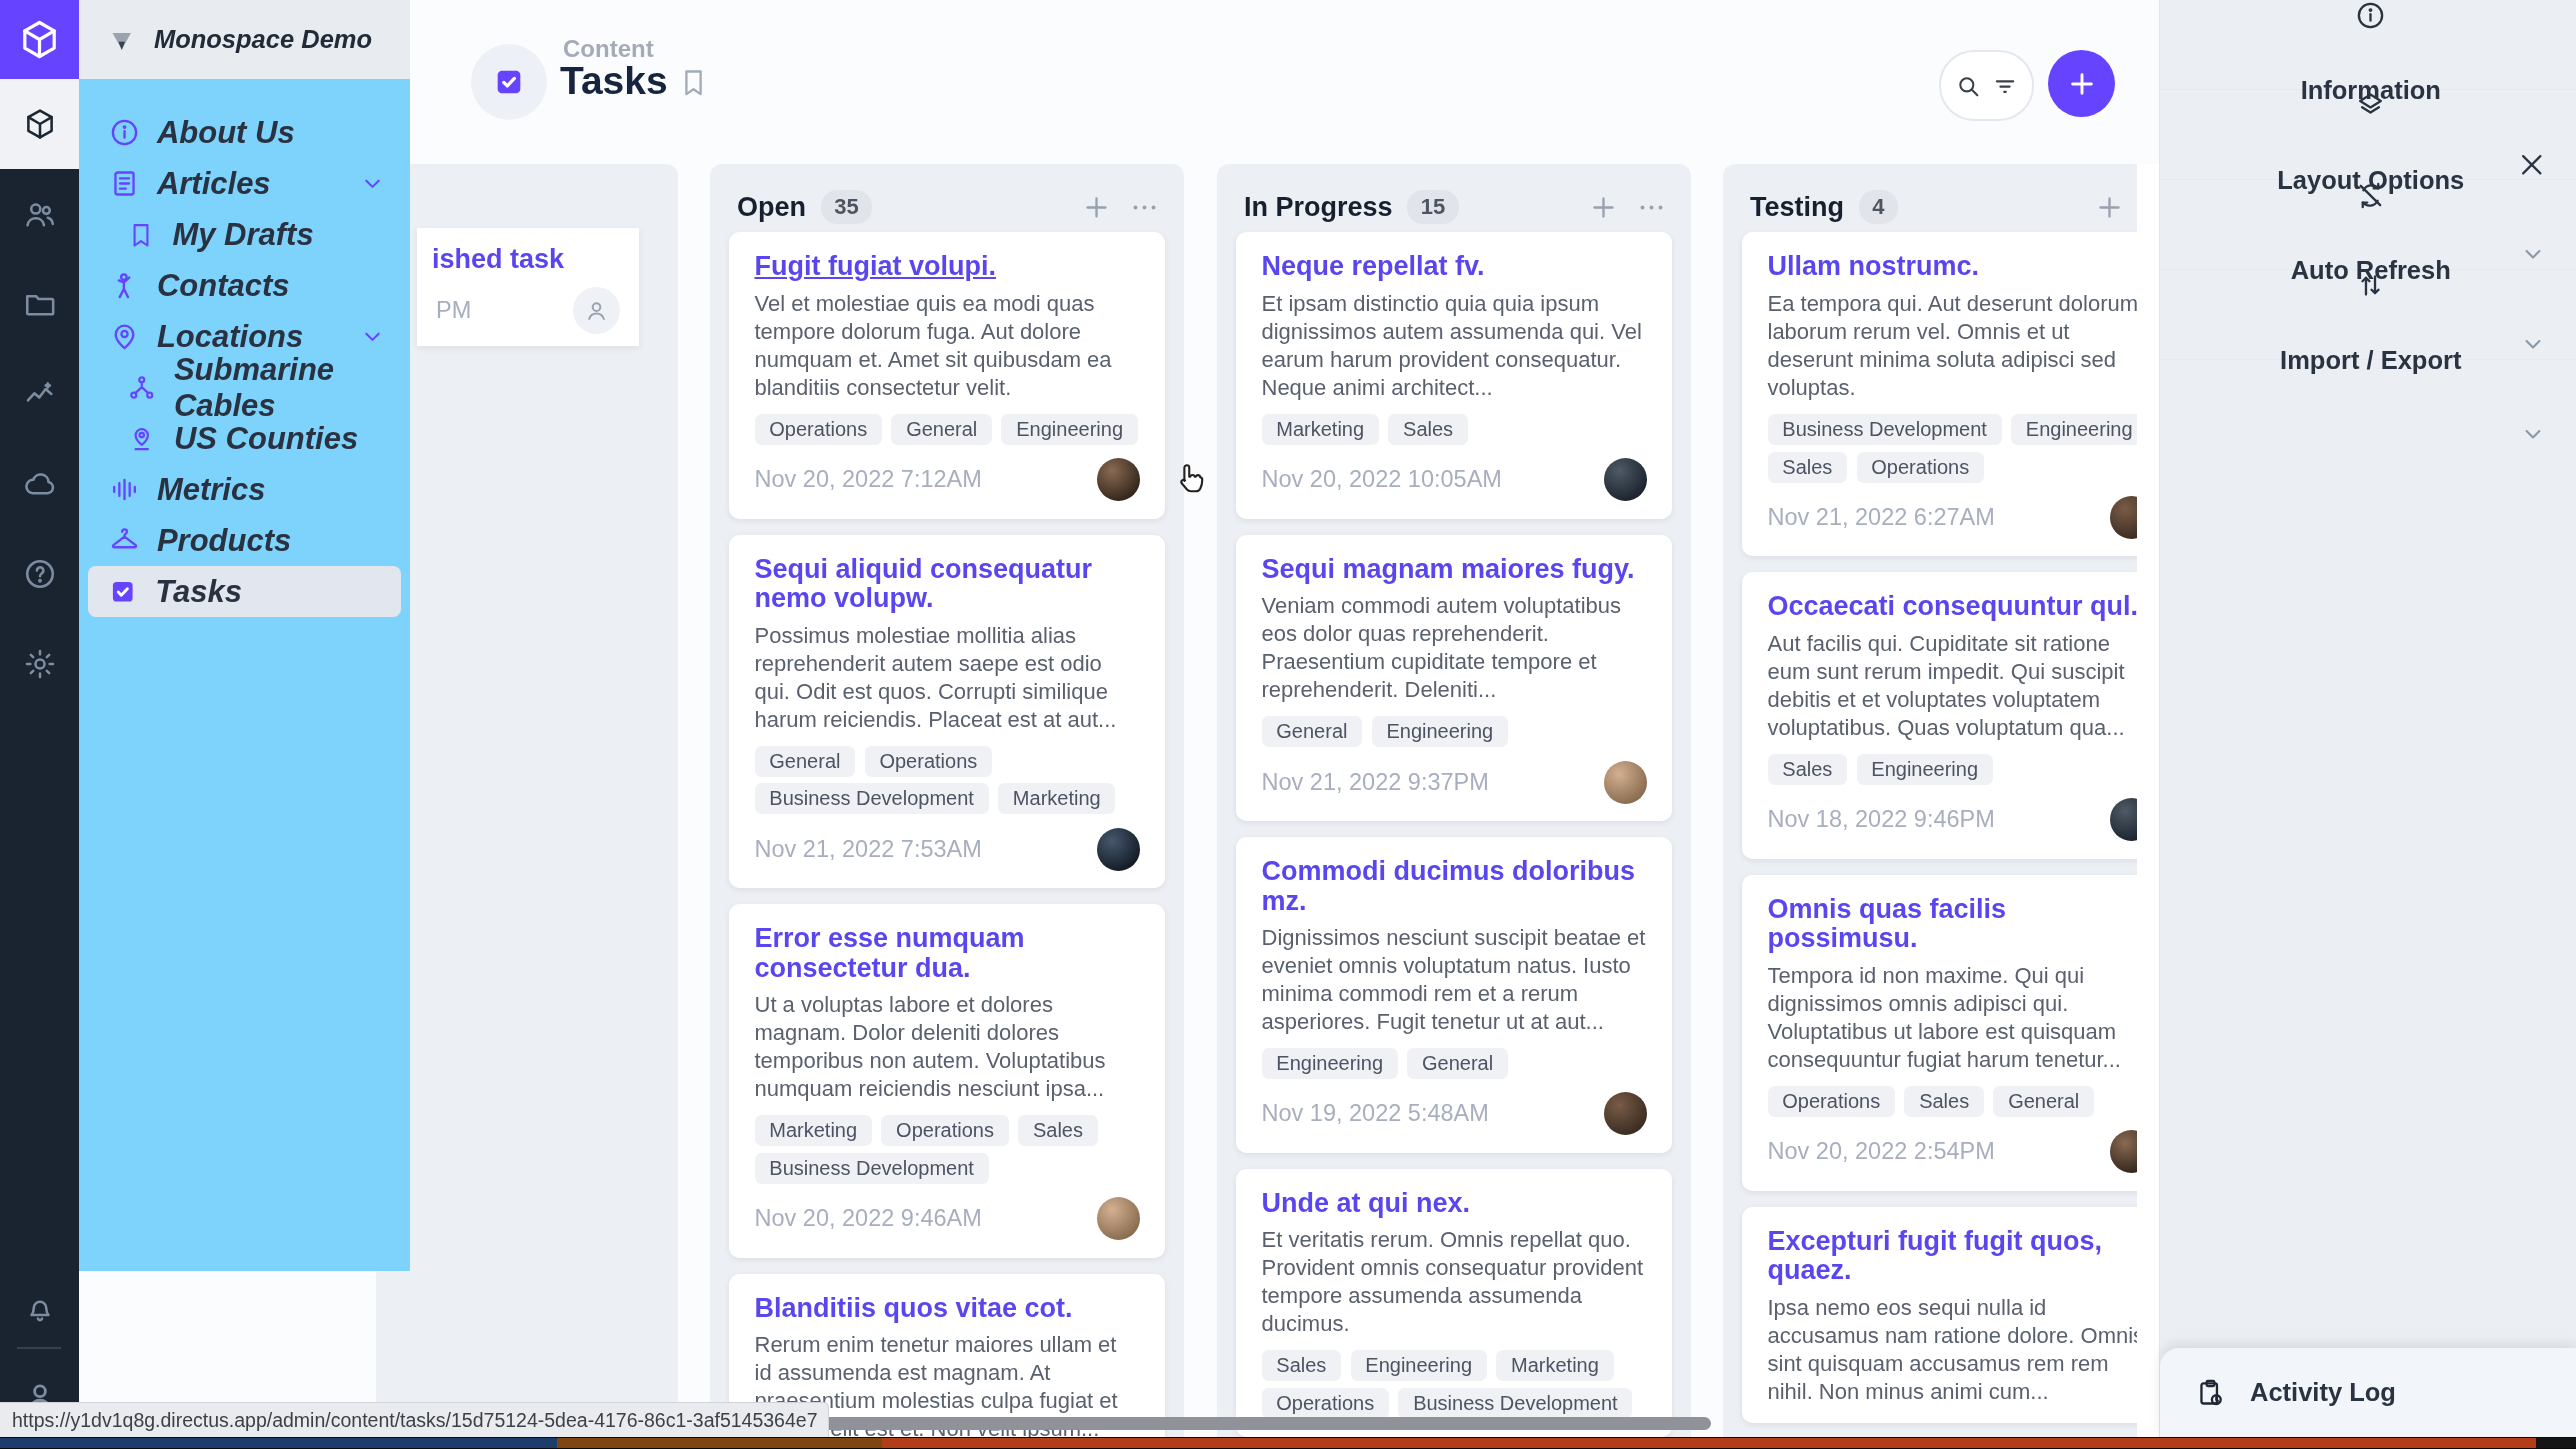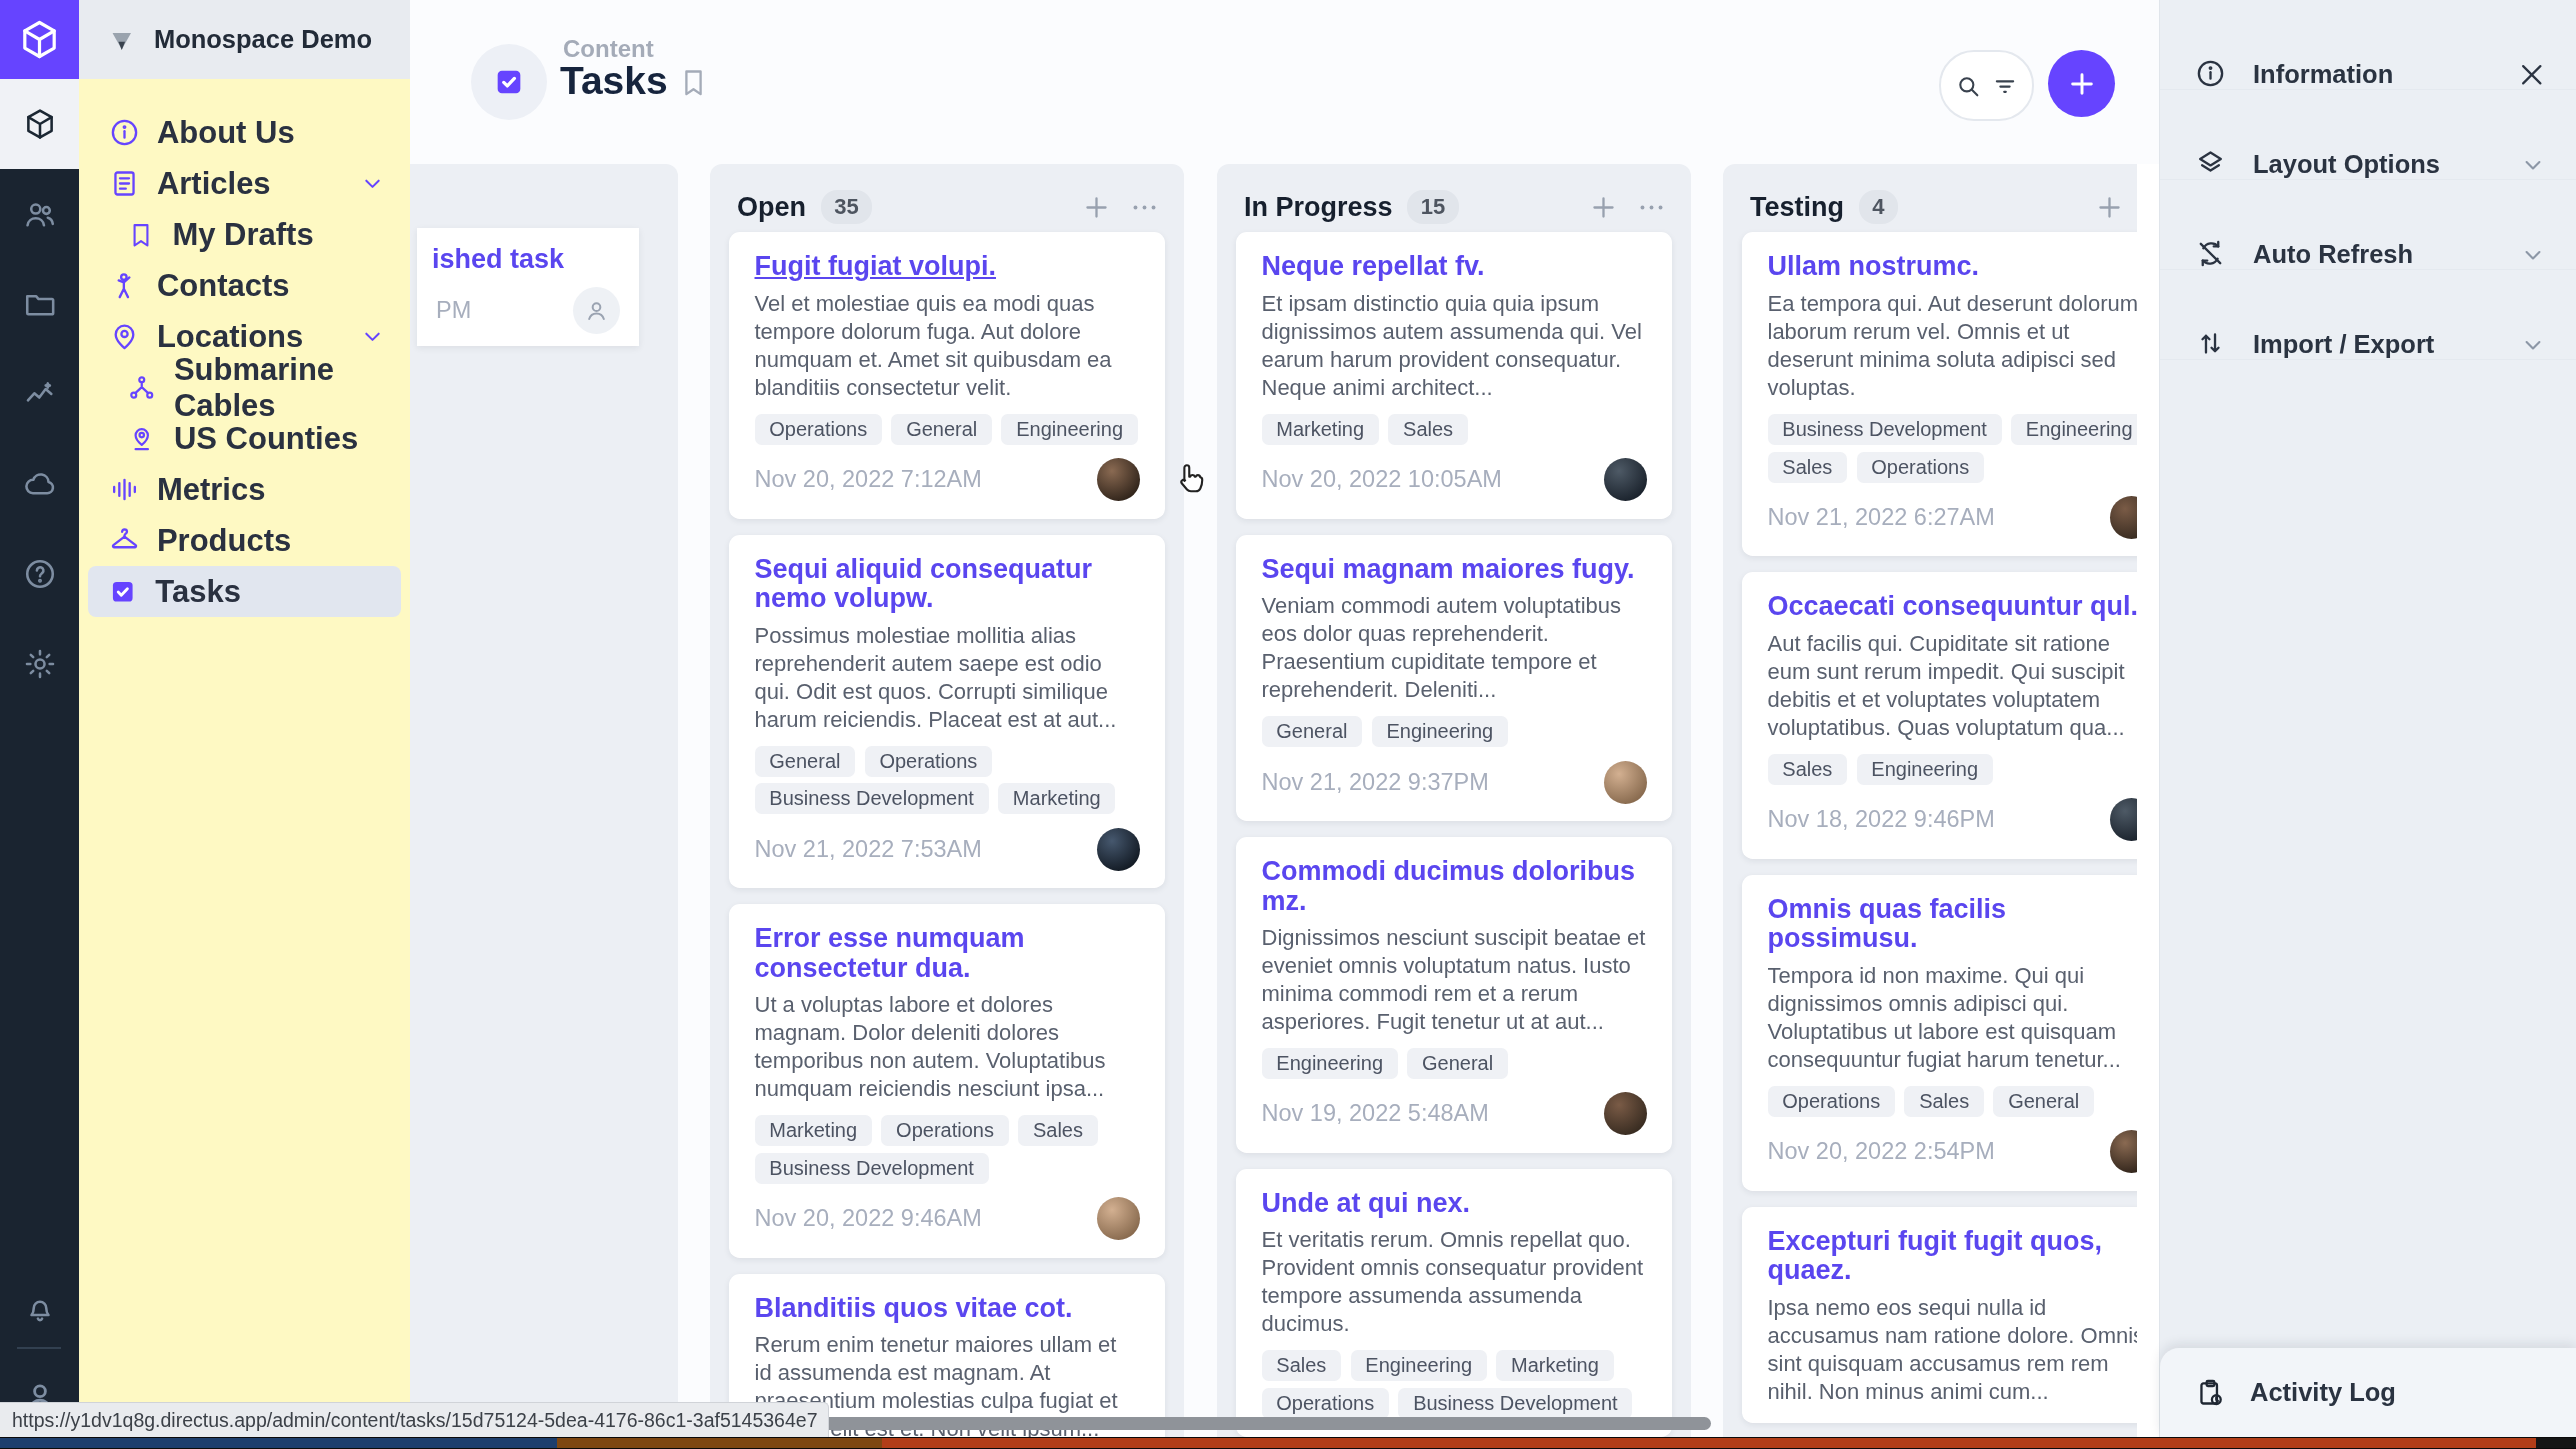--- a/index.html
+++ b/index.html
@@ -11,21 +11,21 @@
   
   .module-bar{position:absolute;left:0;top:0;width:79px;height:1449px;background:#1A2430;z-index:7;}
   .logo{width:79px;height:79px;background:#6644FF;display:flex;align-items:center;justify-content:center;color:#fff;}
   .module-item{width:79px;height:90px;display:flex;align-items:center;justify-content:center;color:#7D8DA1;}
   .module-item.active{background:#F0F2F6;color:#1B2733;}
   .mb-bell{position:absolute;left:0;top:1276px;width:79px;height:64px;display:flex;align-items:center;justify-content:center;color:#7D8DA1;}
   .mb-divider{position:absolute;left:17.4px;top:1347px;width:44px;height:2px;background:#324050;}
   .mb-avatar{position:absolute;left:0;top:1364px;width:79px;height:64px;display:flex;align-items:center;justify-content:center;color:#7D8DA1;}
 
   
-  .nav{position:absolute;left:79px;top:0;width:331px;height:1449px;background:#fef9c3;z-index:6;}
+  .nav{position:absolute;left:79px;top:0;width:331px;height:1271px;background:#7dd3fc;z-index:6;font-style:italic;}
   .nav-header{height:79px;background:#E8EBF0;display:flex;align-items:center;gap:17.4px;padding-left:28px;
               font-size:25.5px;font-weight:700;color:#222B38;}
   .nav-list{padding-top:28px;}
   .nav-item{position:relative;height:51px;display:flex;align-items:center;gap:17.4px;padding-left:29.5px;
             font-size:31px;font-weight:700;color:#2A3140;}
   .nav-item .nicon{color:#6644FF;flex:0 0 auto;}
   .nav-item.indent{padding-left:48px;}
   .nav-item.active{background:#E1E6EF;border-radius:8px;margin:0 9.4px;padding-left:20px;}
   .nav-chevron{position:absolute;right:24px;color:#6644FF;}
 
@@ -71,22 +71,22 @@
   .av-e{background:radial-gradient(circle at 35% 30%,#7a5b46,#3a2d22 75%);}
   .partial-card{position:absolute;left:41px;top:64px;width:222px;height:118px;background:#fff;border-radius:0;
                 box-shadow:0 2px 6.7px rgba(23,32,46,.08);padding:16px 19px;overflow:hidden;box-sizing:border-box;}
   .partial-title{font-size:27px;font-weight:700;color:#5A46EF;margin:0 0 0 -4px;white-space:nowrap;}
   .partial-row{display:flex;align-items:center;justify-content:space-between;margin-top:12px;}
   .ph-avatar{width:47px;height:47px;border-radius:50%;background:#EEF1F5;display:flex;align-items:center;justify-content:center;color:#9AA3B1;}
 
   
   .sidebar{position:absolute;left:2159px;top:0;width:417px;height:1449px;background:#EBEFF4;z-index:8;
            border-left:1.3px solid #E0E5EB;box-sizing:border-box;}
-  .sb-row{height:89px;display:flex;align-items:flex-end;gap:27px;padding:0 29.5px 0 35px;
-          border-bottom:1.3px solid #E4E9EF;color:#2A3341;}
+  .sb-row{height:89px;display:flex;align-items:center;gap:45px;padding:0 29.5px 0 35px;
+          border-bottom:1.3px solid #E4E9EF;color:#2A3341;flex-direction:column;}
   .sb-label{font-size:25.5px;font-weight:700;color:#2A3341;}
   .sb-chev{margin-left:auto;color:#8C97A6;background:none;border:none;padding:0;}
   .sb-close{margin-left:auto;color:#2A3341;background:none;border:none;padding:0;}
   .activity{position:absolute;left:0;right:0;bottom:12px;height:89px;background:#F2F5F9;border-radius:19px 0 0 0;
             box-shadow:0 -4px 12px rgba(23,32,46,.10);display:flex;align-items:center;gap:24px;padding:0 29.5px 0 35px;color:#1F2733;}
 
   
   .status-tip{position:absolute;left:0;top:1402px;width:829px;height:36px;background:#E9EBEE;border:1.3px solid #D0D3D8;
               border-left:none;border-radius:0 5.4px 0 0;display:flex;align-items:center;padding:0 12px;z-index:9;
               font-size:19.5px;color:#3C4148;white-space:nowrap;overflow:hidden;box-sizing:border-box;}

